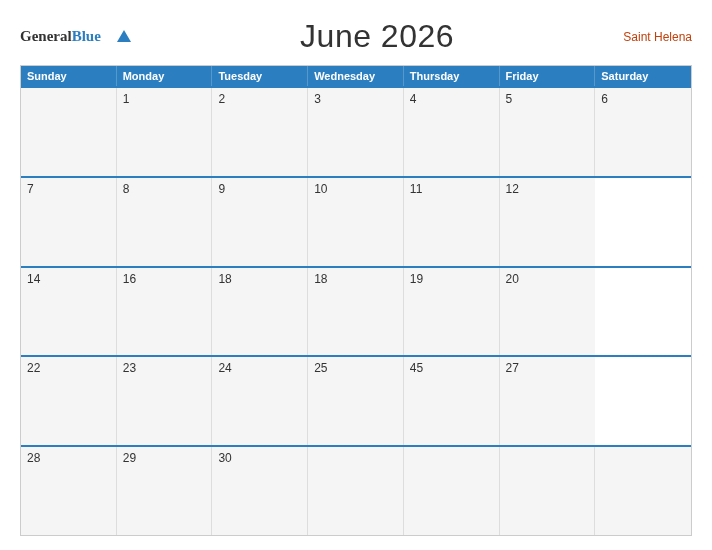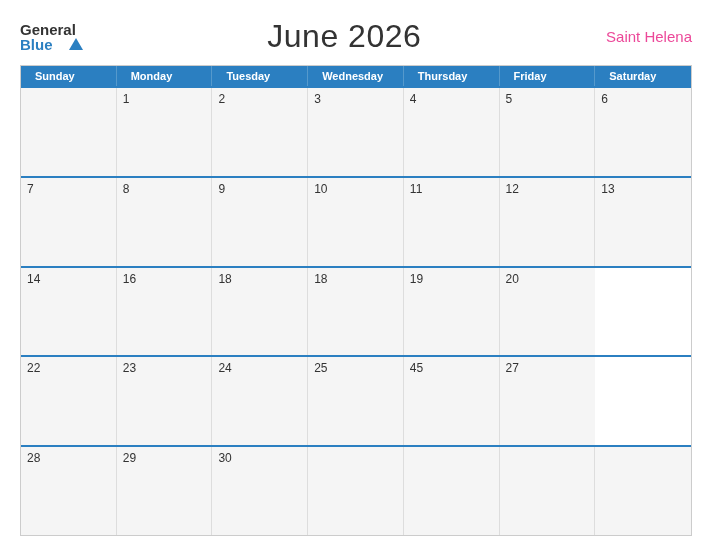--- a/index.html
+++ b/index.html
@@ -18,23 +18,24 @@
       flex-direction: column;
     }
     .header {
       display: flex;
       align-items: center;
       justify-content: space-between;
       margin-bottom: 10px;
     }
     .logo {
       display: flex;
-      flex-direction: column;
-      align-items: flex-start;
+      flex-direction: row;
+      align-items: center;
       line-height: 1;
+      font-family: Liberation Serif, serif;
     }
     .logo-general {
       font-size: 15px;
       font-weight: bold;
       color: #333;
     }
     .logo-blue {
       font-size: 15px;
       font-weight: bold;
       color: #2b7fc1;
@@ -51,43 +52,42 @@
       margin-left: 2px;
       margin-bottom: 1px;
     }
     .month-title {
       font-size: 32px;
       font-weight: normal;
       color: #333;
       letter-spacing: 0.5px;
     }
     .region {
-      font-size: 15px;
-      color: #ec4899;
+      font-size: 12px;
+      color: #c2410c;
       font-weight: normal;
     }
     .calendar {
       flex: 1;
       display: flex;
       flex-direction: column;
       border: 1px solid #ccc;
     }
     .day-headers {
       display: grid;
       grid-template-columns: repeat(7, 1fr);
       background: #2b7fc1;
     }
     .day-header {
       color: #fff;
       font-size: 11px;
       font-weight: bold;
       padding: 4px 6px;
       text-align: left;
       border-right: 1px solid #5599cc;
-      margin-left: 8px;
     }
     .day-header:last-child {
       border-right: none;
     }
     .calendar-body {
       flex: 1;
       display: flex;
       flex-direction: column;
     }
     .week-row {
@@ -176,23 +176,20 @@
           </div>
           <div class="day-cell">
             <span class="day-number">10</span>
           </div>
           <div class="day-cell">
             <span class="day-number">11</span>
           </div>
           <div class="day-cell">
             <span class="day-number">12</span>
           </div>
-          <div class="day-cell">
-            <span class="day-number">13</span>
-          </div>
         </div>
         <div class="week-row">
           <div class="day-cell">
             <span class="day-number">14</span>
           </div>
           <div class="day-cell">
             <span class="day-number">16</span>
           </div>
           <div class="day-cell">
             <span class="day-number">18</span>

